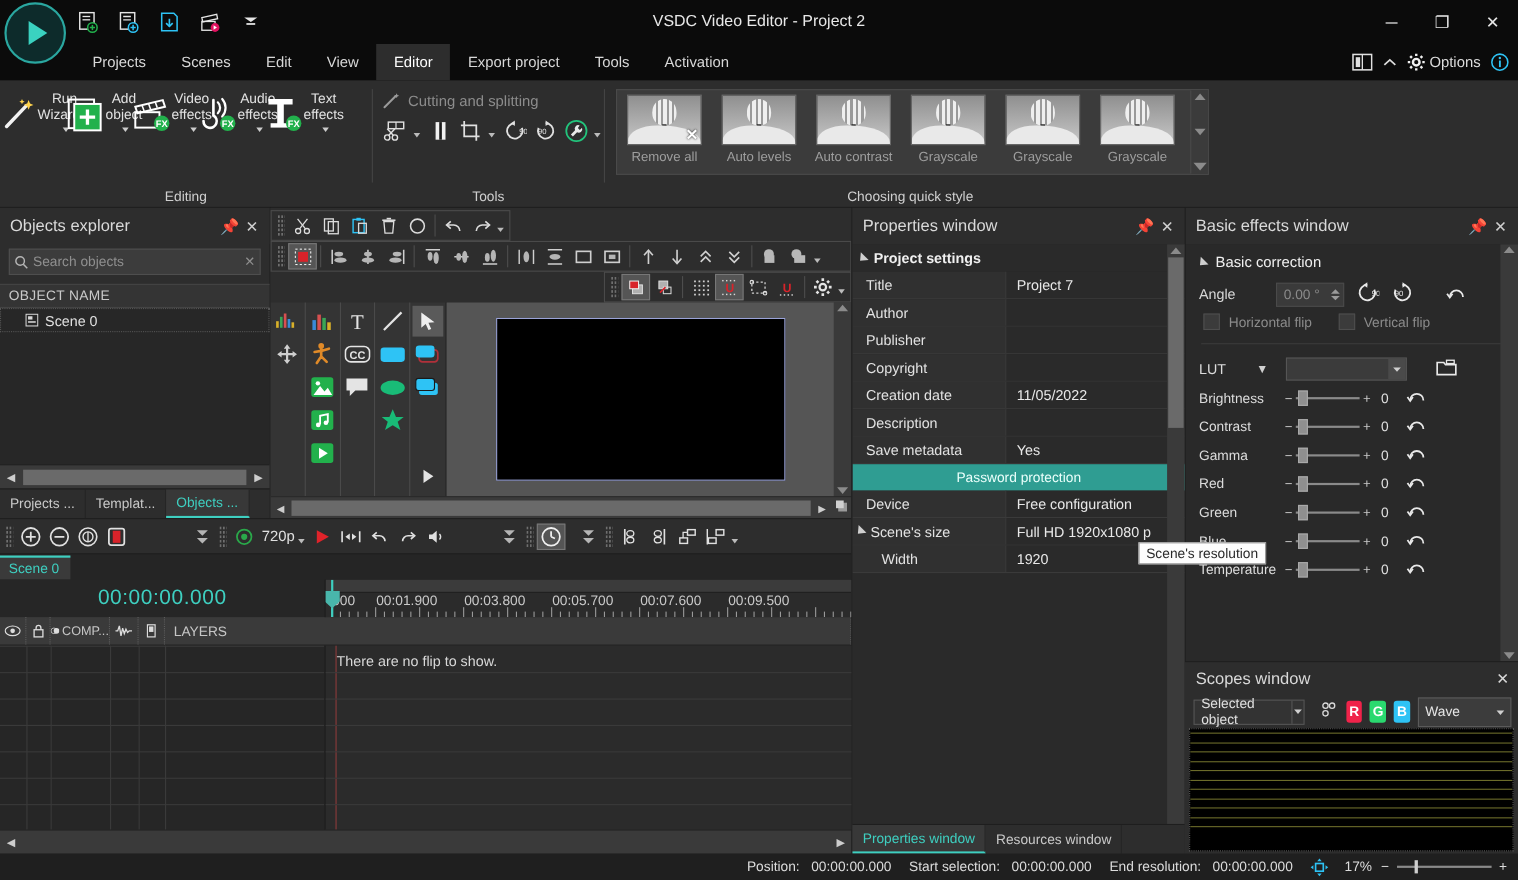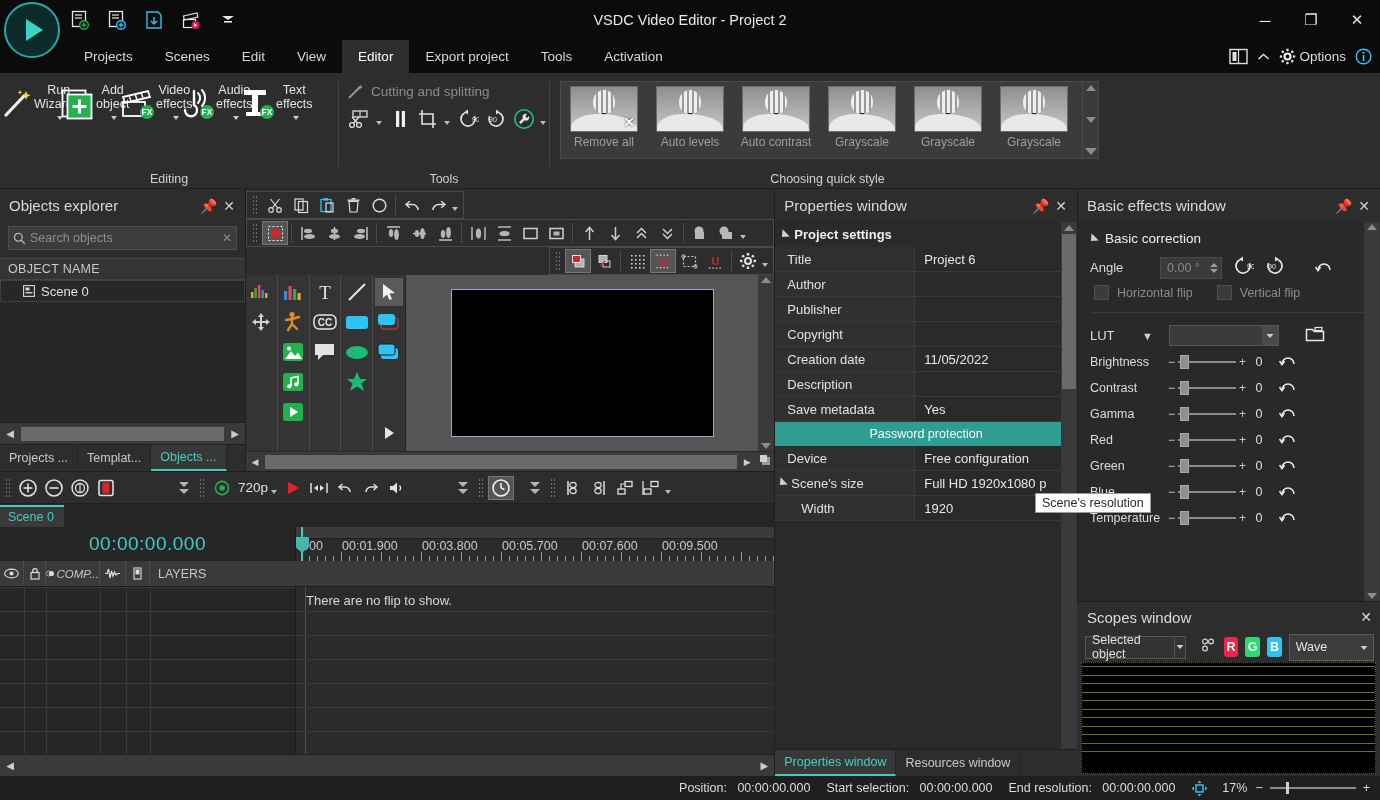--- a/index.html
+++ b/index.html
@@ -1179,21 +1179,21 @@
               <svg width="12" height="13" viewBox="0 0 12 13">
                 <rect x="2" y="5.5" width="8" height="6.5" fill="none" stroke="#dcdcdc" stroke-width="1.2"></rect>
                 <path d="M3.8 5.5 V3.8 a2.2 2.2 0 0 1 4.4 0 V5.5" fill="none" stroke="#dcdcdc" stroke-width="1.2"></path>
               </svg>
             </div>
           <div class="c" style="width:54px;">
             <svg width="14" height="13" viewBox="0 0 14 13" style="margin-right:2px;">
                 <circle cx="5" cy="6.5" r="4.3" fill="none" stroke="#dcdcdc" stroke-width="1.1"></circle>
                 <circle cx="9" cy="6.5" r="4.3" fill="#dcdcdc"></circle>
               </svg>
-            <span style="font-size:11.5px;font-style:italic;">COMP...</span>
+            <span style="font-size:11.5px;">COMP...</span>
           </div>
           <div class="c" style="width:26px;">
               <svg width="17" height="13" viewBox="0 0 17 13">
                 <path d="M1 6.5 L3 6.5 L4.5 2 L6 11 L7.5 4 L9 9 L10.5 5 L12 8 L13.5 6.5 L16 6.5" fill="none" stroke="#dcdcdc" stroke-width="1.2"></path>
               </svg>
             </div>
           <div class="c" style="width:24px;">
               <svg width="9" height="13" viewBox="0 0 9 13">
                 <rect x="1" y="1" width="7" height="11" fill="none" stroke="#dcdcdc" stroke-width="1.1"></rect>
                 <rect x="2.5" y="2.5" width="4" height="5" fill="#dcdcdc"></rect>
@@ -1241,21 +1241,21 @@
         <span class="pbtn">📌</span>
         <span class="pbtn">✕</span>
       </div>
       <div class="proptable">
         <div class="grouprow">
           <span class="tri-d"></span>
           <span>Project settings</span>
         </div>
         <div class="prow">
             <div class="pk">Title</div>
-            <div class="pv">Project 6</div>
+            <div class="pv">Project 7</div>
           </div>
         <div class="prow">
             <div class="pk">Author</div>
             <div class="pv"></div>
           </div>
         <div class="prow">
             <div class="pk">Publisher</div>
             <div class="pv"></div>
           </div>
         <div class="prow">

